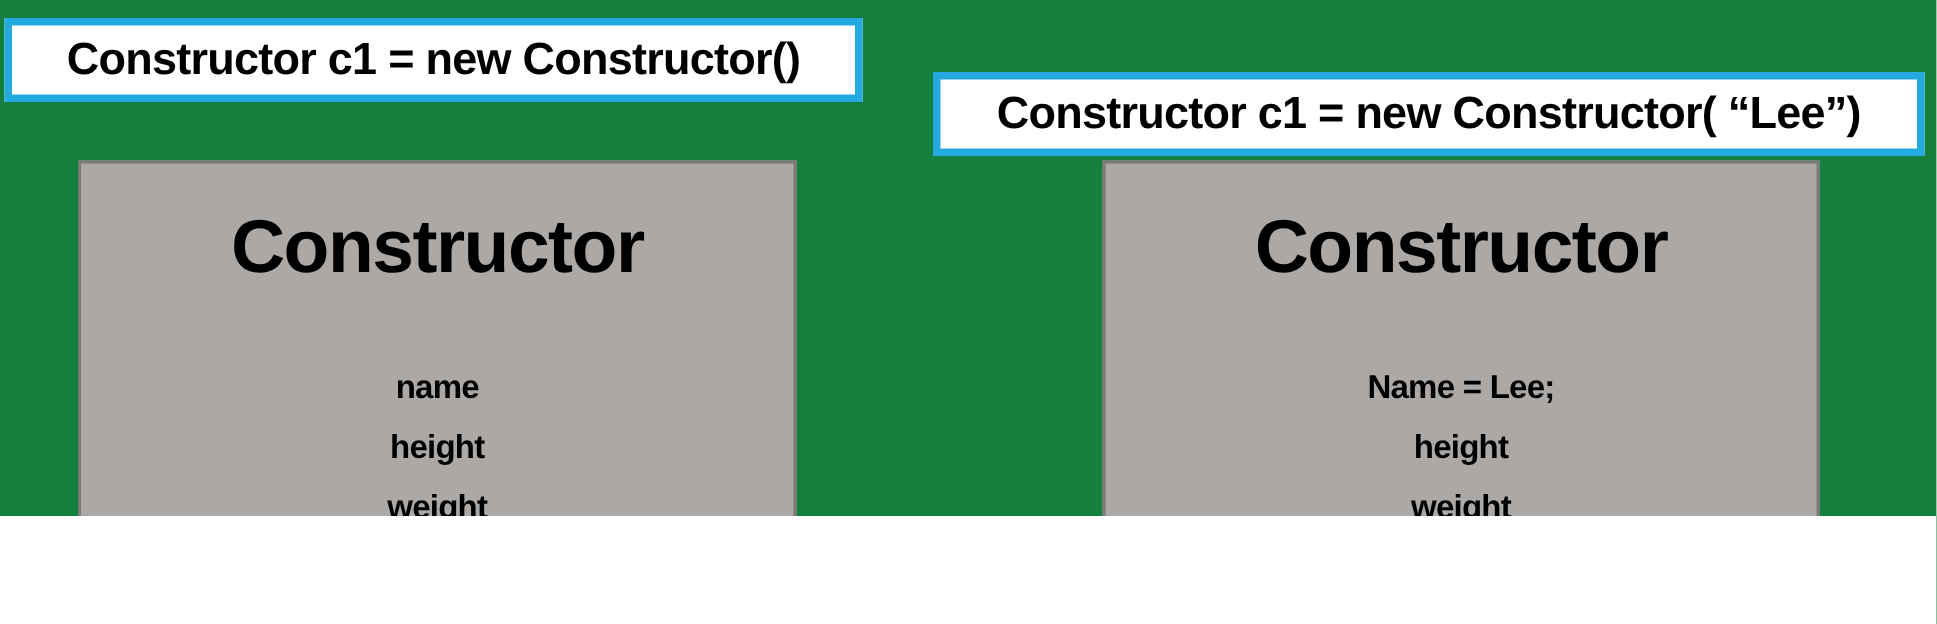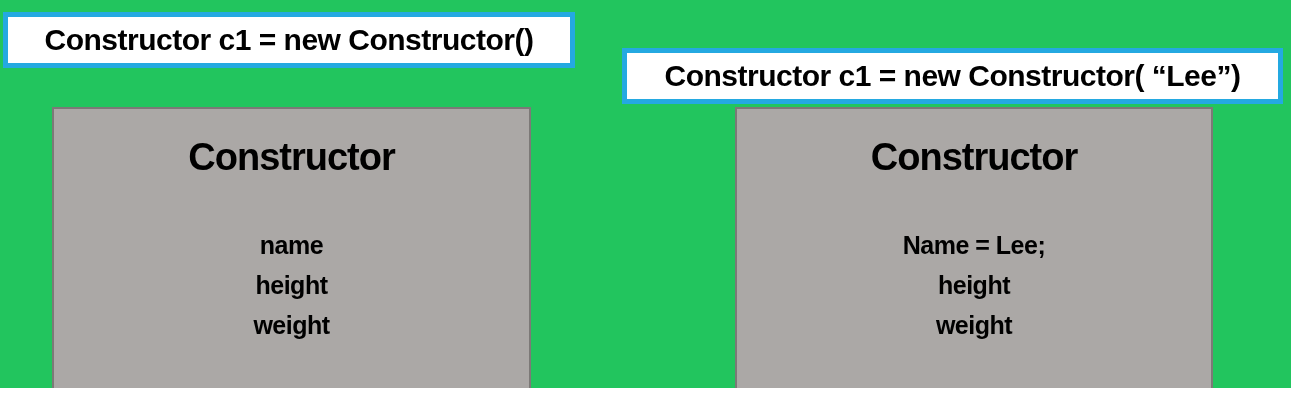--- a/index.html
+++ b/index.html
@@ -4,22 +4,22 @@
 <style>
   html, body {
     margin: 0;
     padding: 0;
     background: #ffffff;
     font-family: "Liberation Sans", "DejaVu Sans", sans-serif;
   }
   .canvas {
     position: relative;
     width: 1291px;
-    height: 388px;
-    background: #22c55e;
+    height: 344px;
+    background: #15803d;
     overflow: hidden;
   }
   .code-box {
     position: absolute;
     top: 12px;
     height: 56px;
     background: #ffffff;
     border: 5px solid #24A9E1;
     box-sizing: border-box;
     display: flex;
@@ -41,31 +41,31 @@
     height: 305px;
     background: #ABA8A6;
     border: 2px solid #7C7977;
     box-sizing: border-box;
     text-align: center;
   }
   .class-box.left  { left: 52px;  width: 479px; }
   .class-box.right { left: 735px; width: 478px; }
   .class-title {
     margin-top: 28px;
-    font-size: 38px;
+    font-size: 50px;
     font-weight: bold;
     color: #000000;
     line-height: 1.1;
     letter-spacing: -1px;
   }
   .fields {
     margin-top: 46px;
   }
   .field {
-    font-size: 25px;
+    font-size: 22px;
     font-weight: bold;
     color: #000000;
     line-height: 40px;
     letter-spacing: -0.5px;
   }
 </style>
 </head>
 <body>
 
 <div class="canvas">

